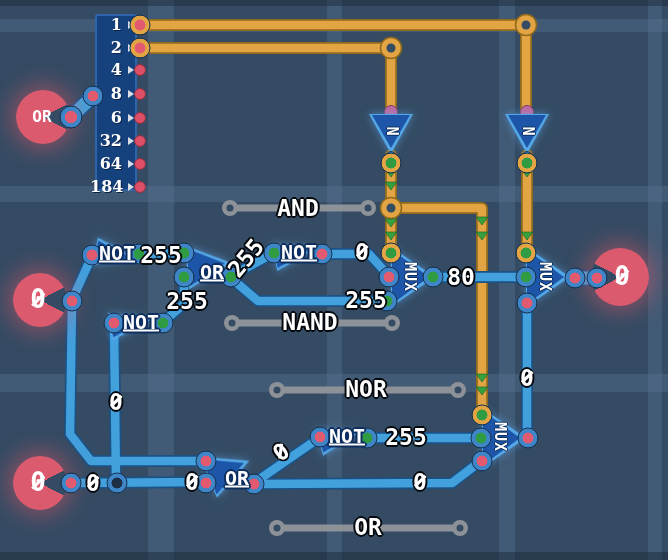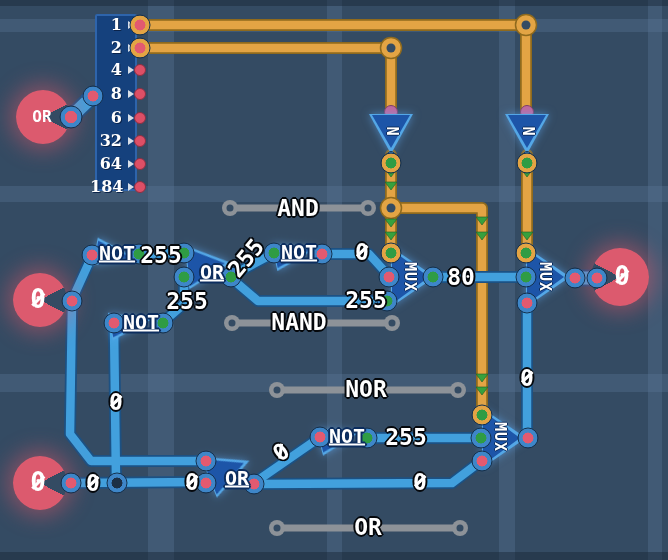--- a/index.html
+++ b/index.html
@@ -339,21 +339,21 @@
   <div class="glabel" style="left:141px;top:322px">NOT</div>
   <div class="glabel" style="left:299px;top:252px">NOT</div>
   <div class="glabel" style="left:347px;top:436px">NOT</div>
   <div class="glabel" style="left:212px;top:272px">OR</div>
   <div class="glabel" style="left:237px;top:478px">OR</div>
   <div class="mux" style="left:409px;top:277px">MUX</div>
   <div class="mux" style="left:544px;top:277px">MUX</div>
   <div class="mux" style="left:499px;top:437px">MUX</div>
 
   <div class="goal" style="left:298px;top:208px">AND</div>
-  <div class="goal" style="left:299px;top:322px">NAND</div>
+  <div class="goal" style="left:310px;top:322px">NAND</div>
   <div class="goal" style="left:366px;top:389px">NOR</div>
   <div class="goal" style="left:368px;top:527px">OR</div>
 
   <div class="wlabel" style="left:161px;top:255px">255</div>
   <div class="wlabel" style="left:187px;top:301px">255</div>
   <div class="wlabel" style="left:246px;top:258px;transform:translate(-50%,-50%) rotate(-50deg)">255</div>
   <div class="wlabel z0" style="left:362px;top:252px">0</div>
   <div class="wlabel" style="left:366px;top:300px">255</div>
   <div class="wlabel" style="left:461px;top:277px">80</div>
   <div class="wlabel z0" style="left:527px;top:378px">0</div>

